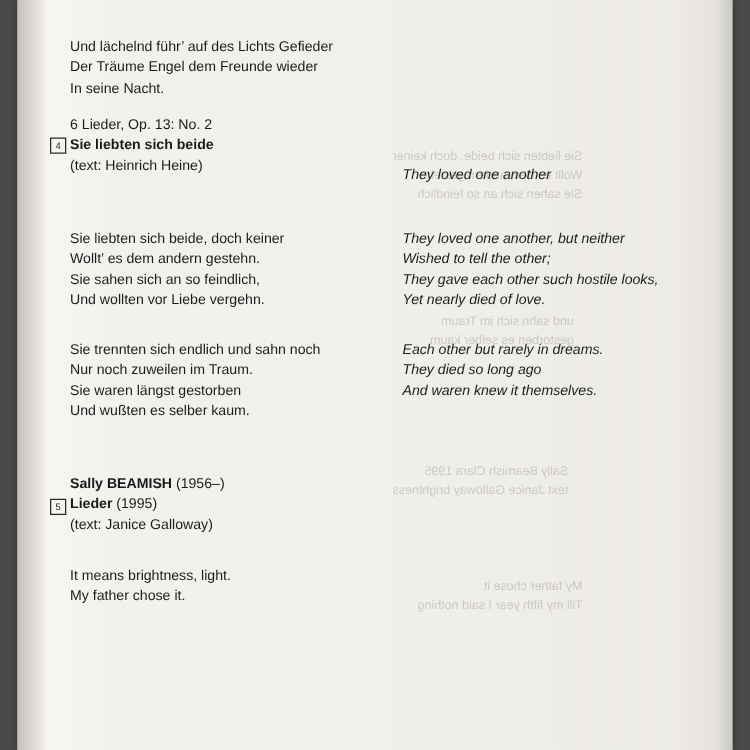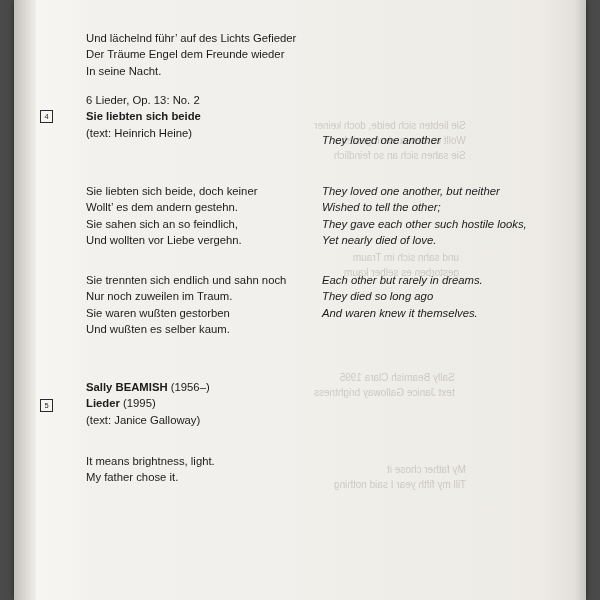--- a/index.html
+++ b/index.html
@@ -52,21 +52,21 @@
     pointer-events: none;
   }
 
   .content {
     position: absolute;
     left: 0; top: 0;
     width: 572px;
     height: 600px;
   }
 
-  .col-left  { position: absolute; left: 42px;  width: 255px; margin-left: 30px; }
+  .col-left  { position: absolute; left: 42px;  width: 255px; }
   .col-right { position: absolute; left: 308px; width: 250px; }
 
   .line {
     font-size: 11.3px;
     line-height: 16.4px;
     color: #1b1b1b;
     white-space: pre-wrap;
   }
   .ital { font-style: italic; }
   .bold { font-weight: bold; }
@@ -150,21 +150,21 @@
     <div class="col-right" style="top:183px;">
       <div class="line ital">They loved one another, but neither</div>
       <div class="line ital">Wished to tell the other;</div>
       <div class="line ital">They gave each other such hostile looks,</div>
       <div class="line ital">Yet nearly died of love.</div>
     </div>
 
     <div class="col-left" style="top:272px;">
       <div class="line">Sie trennten sich endlich und sahn noch</div>
       <div class="line">Nur noch zuweilen im Traum.</div>
-      <div class="line">Sie waren wußten gestorben</div>
+      <div class="line">Sie waren längst gestorben</div>
       <div class="line">Und wußten es selber kaum.</div>
     </div>
     <div class="col-right" style="top:272px;">
       <div class="line ital">Each other but rarely in dreams.</div>
       <div class="line ital">They died so long ago</div>
       <div class="line ital">And waren knew it themselves.</div>
     </div>
 
     <div class="track-num" style="left:26px; top:399px;">5</div>
 

